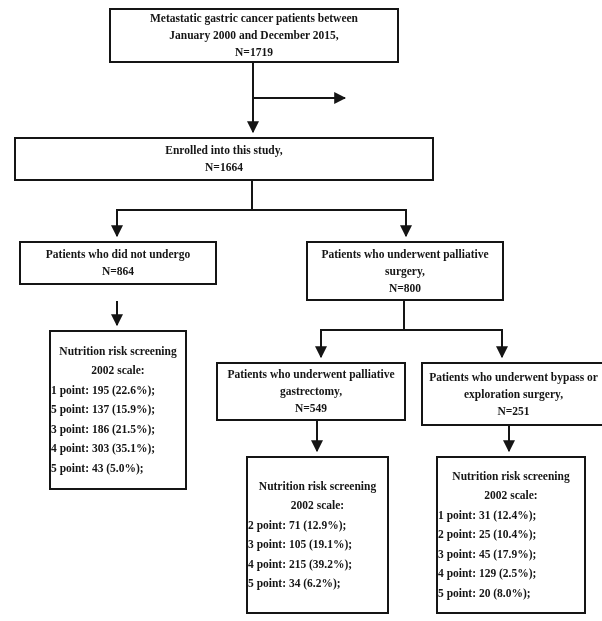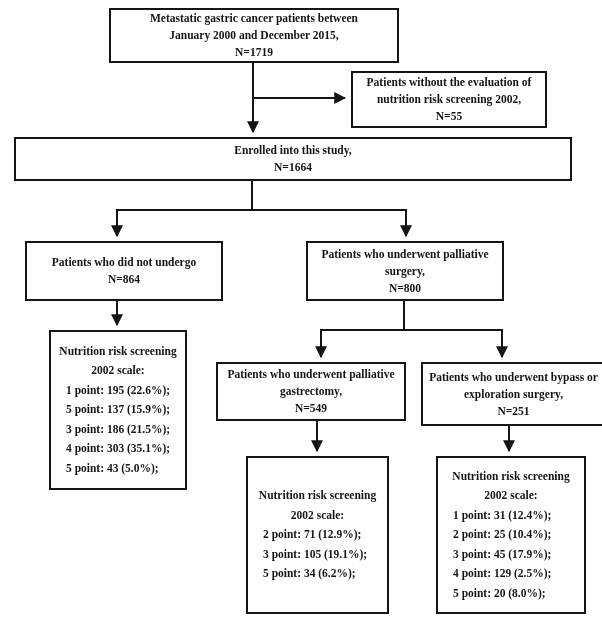--- a/index.html
+++ b/index.html
@@ -38,27 +38,26 @@
     text-align: center;
     font-weight: bold;
     color: #151515;
     font-size: 11.5px;
     line-height: 17px;
   }
   .box .line { white-space: nowrap; }
   .box.nrs { line-height: 19.5px; }
   .box.nrs .line.pt {
     text-align: left;
-    padding-left: 15px;
   }
   
   #box-initial   { left: 100px; top: 8px;   width: 290px; height: 55px; }
   #box-excluded  { left: 342px; top: 71px;  width: 196px; height: 57px; }
-  #box-enrolled  { left: 5px;   top: 137px; width: 558px; height: 44px; }
-  #box-nosurg    { left: 16px;  top: 241px; width: 198px; height: 60px; }
+  #box-enrolled  { left: 5px;   top: 137px; width: 420px; height: 44px; }
+  #box-nosurg    { left: 10px;  top: 241px; width: 198px; height: 44px; }
   #box-surg      { left: 297px; top: 241px; width: 198px; height: 60px; }
   #box-nrs-left  { left: 40px;  top: 330px; width: 138px; height: 160px; }
   #box-gastrect  { left: 207px; top: 362px; width: 190px; height: 59px; }
   #box-bypass    { left: 412px; top: 362px; width: 185px; height: 64px; }
   #box-nrs-mid   { left: 237px; top: 456px; width: 143px; height: 158px; }
   #box-nrs-right { left: 427px; top: 456px; width: 150px; height: 158px; }
 </style>
 </head>
 <body>
 
@@ -90,25 +89,20 @@
     <line x1="308" y1="421" x2="308" y2="451" marker-end="url(#ah)"></line>
     <line x1="500" y1="423" x2="500" y2="451" marker-end="url(#ah)"></line>
   </svg>
 
   <div class="box" id="box-initial">
     <div class="line">Metastatic gastric cancer patients between</div>
     <div class="line">January 2000 and December 2015,</div>
     <div class="line">N=1719</div>
   </div>
 
-  <div class="box" id="box-excluded">
-    <div class="line">Patients without the evaluation of</div>
-    <div class="line">nutrition risk screening 2002,</div>
-    <div class="line">N=55</div>
-  </div>
 
   <div class="box" id="box-enrolled">
     <div class="line">Enrolled into this study,</div>
     <div class="line">N=1664</div>
   </div>
 
   <div class="box" id="box-nosurg">
     <div class="line">Patients who did not undergo</div>
     <div class="line">N=864</div>
   </div>
@@ -139,20 +133,21 @@
     <div class="line">Patients who underwent bypass or</div>
     <div class="line">exploration surgery,</div>
     <div class="line">N=251</div>
   </div>
 
   <div class="box nrs" id="box-nrs-mid">
     <div class="line">Nutrition risk screening</div>
     <div class="line">2002 scale:</div>
     <div class="line pt">2 point: 71 (12.9%);</div>
     <div class="line pt">3 point: 105 (19.1%);</div>
+    <div class="line pt">4 point: 215 (39.2%);</div>
     <div class="line pt">5 point: 34 (6.2%);</div>
   </div>
 
   <div class="box nrs" id="box-nrs-right">
     <div class="line">Nutrition risk screening</div>
     <div class="line">2002 scale:</div>
     <div class="line pt">1 point: 31 (12.4%);</div>
     <div class="line pt">2 point: 25 (10.4%);</div>
     <div class="line pt">3 point: 45 (17.9%);</div>
     <div class="line pt">4 point: 129 (2.5%);</div>

